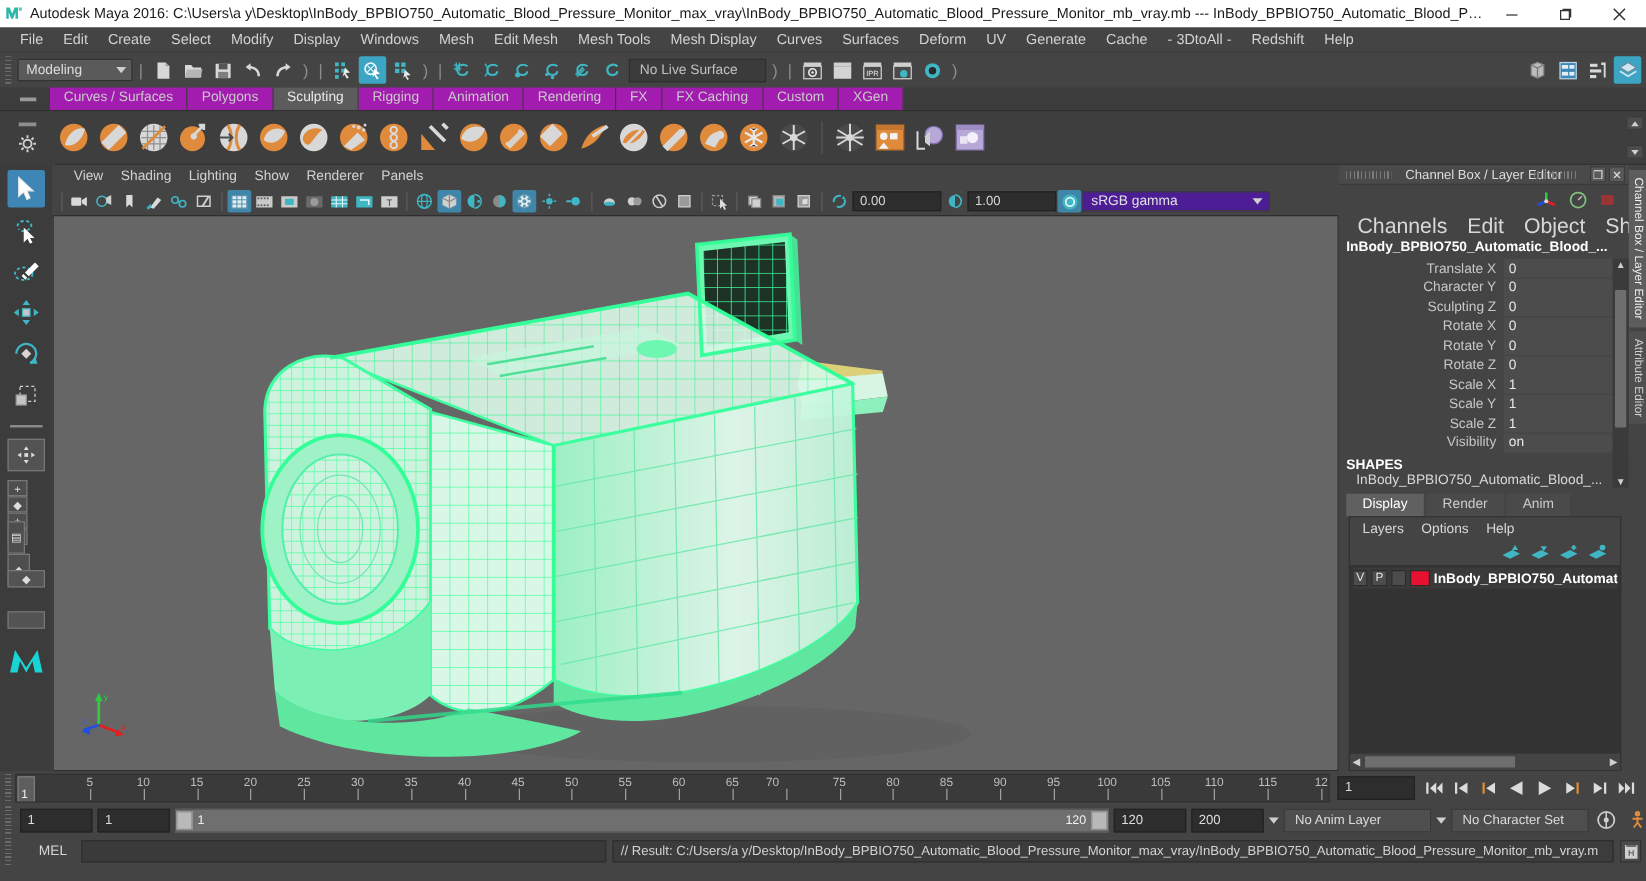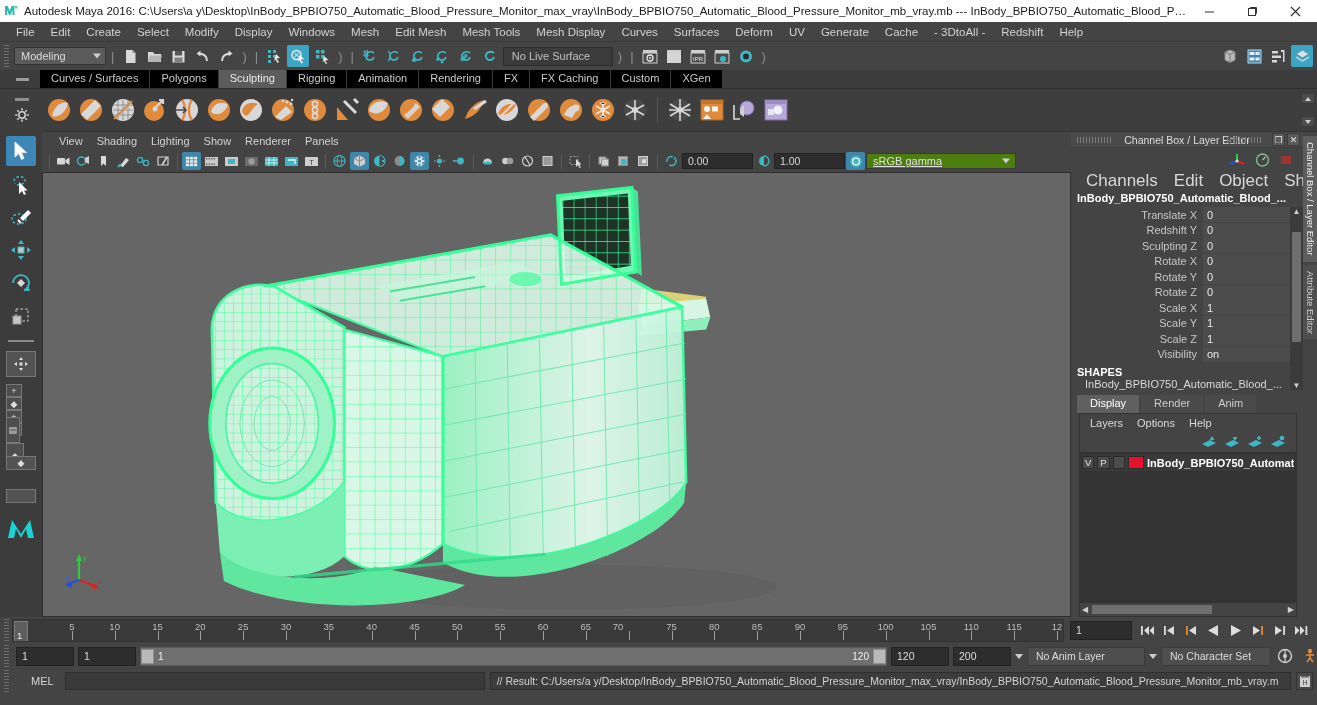--- a/index.html
+++ b/index.html
@@ -53,21 +53,21 @@
     display:flex; align-items:center; padding:0 8px; color:#c0c0c0; font-size:11px; border-radius:1px;
   }
   .right-icons{ position:absolute; right:4px; top:3px; display:flex; gap:2px; }
 
   
   .shelftabs{
     height:19px; background:#3c3c3c; display:flex; align-items:flex-end; flex:0 0 19px;
     padding-left:40px; border-bottom:1px solid #2f2f2f; position:relative;
   }
   .shelftabs .dash{ position:absolute; left:16px; top:8px; width:13px; height:3px; background:#9a9a9a; }
-  .stab{ padding:2px 11px 3px 11px; font-size:11px; color:#c9c9c9; background:#000000;
+  .stab{ padding:2px 11px 3px 11px; font-size:11px; color:#c9c9c9; background:#a21caf;
     border-right:1px solid #3c3c3c; height:18px; line-height:13px; }
   .stab.active{ background:#5c5c5c; color:#eaeaea; }
 
   
   .shelfrow{
     height:43px; background:#3e3e3e; display:flex; align-items:center; flex:0 0 43px;
     padding-left:44px; gap:2px; position:relative; border-bottom:1px solid #333;
   }
   .shelfrow .leftrail{
     position:absolute; left:0; top:0; width:44px; height:43px; background:#3e3e3e;
@@ -99,22 +99,22 @@
   
   .vpcol{ flex:1; display:flex; flex-direction:column; min-width:0; background:#444; }
   .vpmenu{ height:18px; background:#444; display:flex; align-items:center; padding-left:10px; flex:0 0 18px; }
   .vpmenu .mi{ padding:1px 7px; font-size:11px; color:#d2d2d2; }
   .vptools{ height:22px; background:#444; display:flex; align-items:center; gap:1px; padding-left:4px; flex:0 0 22px; overflow:hidden; }
   .vt{ width:19px; height:18px; display:flex; align-items:center; justify-content:center; border-radius:2px; }
   .vt.on{ background:#3f86a8; }
   .vsep2{ width:1px; height:15px; background:#5c5c5c; margin:0 3px; }
   .numfield{ width:71px; height:16px; background:#2d2d2d; border:1px solid #222; color:#d6d6d6;
     font-size:10.5px; display:flex; align-items:center; padding-left:5px; }
-  .gammabox{ width:150px; height:16px; background:#4d7c0f; border:1px solid #3a3a3a;
-    color:#e0e0e0; font-size:11px; display:flex; align-items:center; padding-left:6px; position:relative;text-decoration:underline; }
+  .gammabox{ width:150px; height:16px; background:#4c1d95; border:1px solid #3a3a3a;
+    color:#e0e0e0; font-size:11px; display:flex; align-items:center; padding-left:6px; position:relative; }
   .gammabox .arrow{ position:absolute; right:5px; top:50%; transform:translateY(-50%);
     border-left:4px solid transparent; border-right:4px solid transparent; border-top:5px solid #cfcfcf; }
 
   .viewport{ flex:1; background:#666666; position:relative; overflow:hidden; border:1px solid #2e2e2e; }
   .vplabel{ position:absolute; left:0; right:0; bottom:4px; text-align:center;
     font-size:11px; color:#e4e4e4; font-weight:bold; }
   .axisgizmo{ position:absolute; left:22px; bottom:22px; width:46px; height:46px; }
 
   
   .rightpanel{ width:232px; background:#444; display:flex; flex-direction:column; flex:0 0 232px; }
@@ -1134,21 +1134,21 @@
       </div>
 
       <div class="cb-objname">InBody_BPBIO750_Automatic_Blood_...</div>
 
       <div class="cb-rows">
         <div class="cbrow">
           <span class="lbl">Translate X</span>
           <span class="val">0</span>
         </div>
         <div class="cbrow">
-          <span class="lbl">Redshift Y</span>
+          <span class="lbl">Character Y</span>
           <span class="val">0</span>
         </div>
         <div class="cbrow">
           <span class="lbl">Sculpting Z</span>
           <span class="val">0</span>
         </div>
         <div class="cbrow">
           <span class="lbl">Rotate X</span>
           <span class="val">0</span>
         </div>

